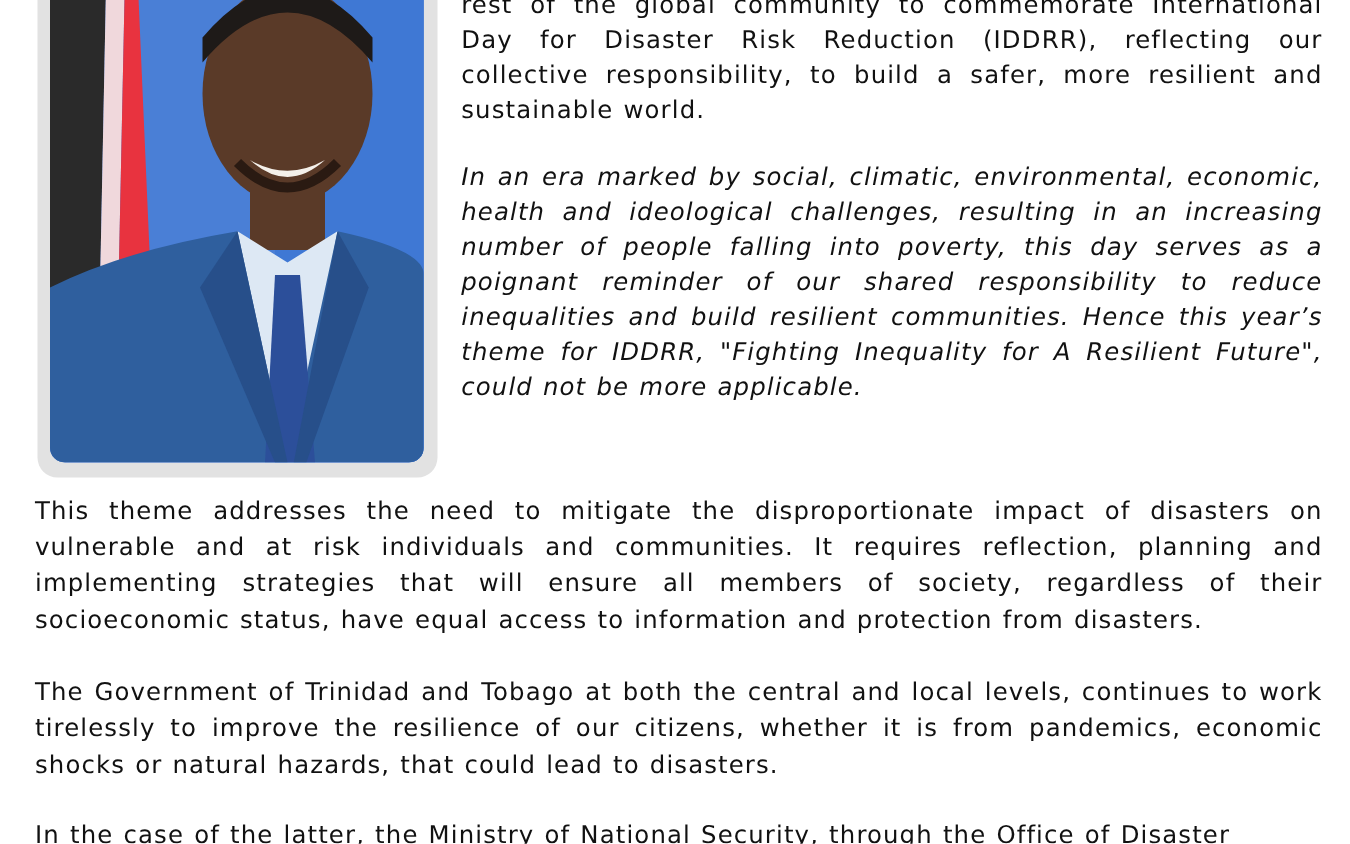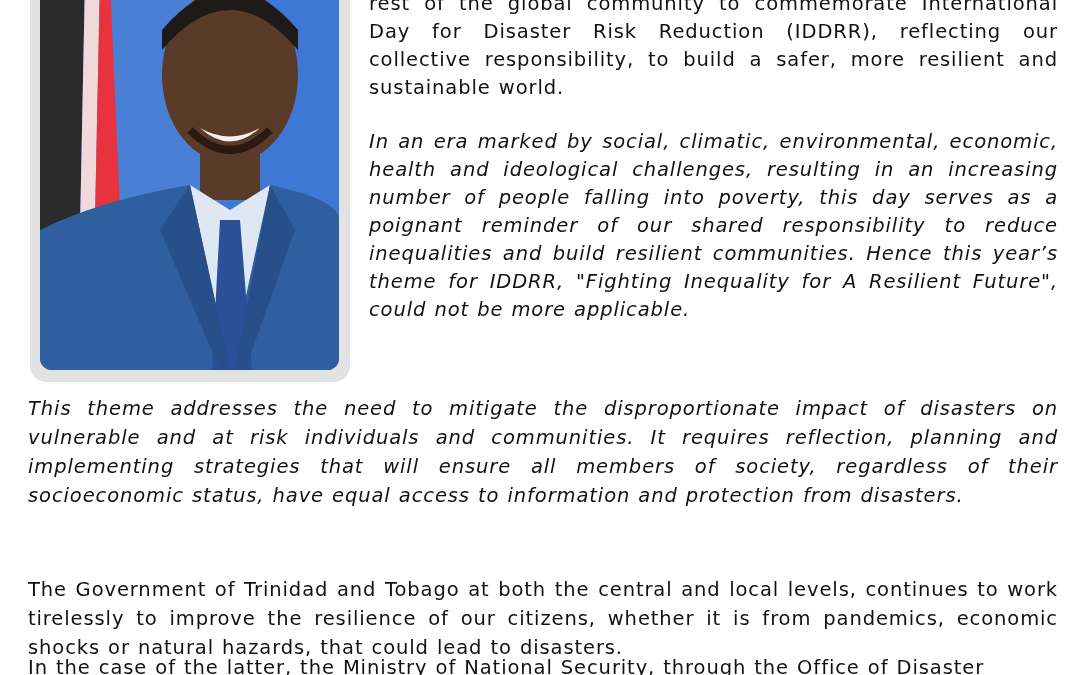--- a/index.html
+++ b/index.html
@@ -15,22 +15,22 @@
     position:absolute; left:40px; top:-20px; width:299px; height:390px;
     border-radius:0 0 12px 12px; overflow:hidden; background:#3f73c8;
   }
   .photo svg { display:block; width:100%; height:100%; }
   .para {
     position:absolute; font-size:19.5px; line-height:28px; text-align:justify;
     letter-spacing:0.9px; word-spacing:1px; margin:0;
   }
   .p1 { left:369px; top:-10px; width:689px; }
   .p2 { left:369px; top:128px; width:689px;font-style:italic; }
-  .p3 { left:28px; top:394px; width:1030px; line-height:29px;font-style:italic; }
-  .p4 { left:28px; top:539px; width:1030px; line-height:29px;margin-top:36px; }
+  .p3 { left:28px; top:394px; width:1030px; line-height:29px; }
+  .p4 { left:28px; top:539px; width:1030px; line-height:29px; }
   .p5 { left:28px; top:653px; width:1030px; line-height:29px; }
   .last { text-align-last:left; }
 </style>
 </head>
 <body>
 
 <div class="frame"></div>
 <div class="photo">
   <svg viewBox="0 0 299 390" preserveAspectRatio="none">
     <rect width="299" height="390" fill="#4a7fd6"></rect>

